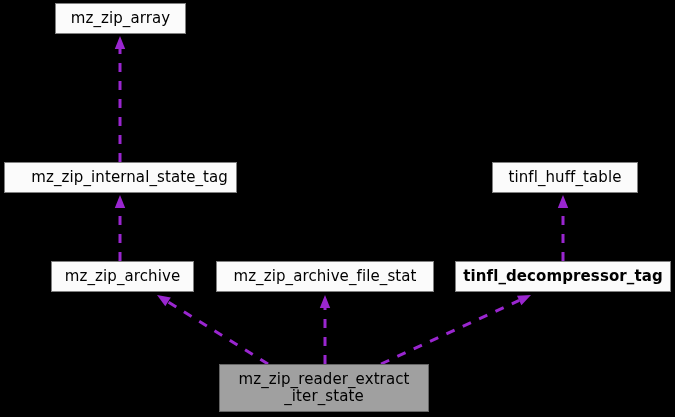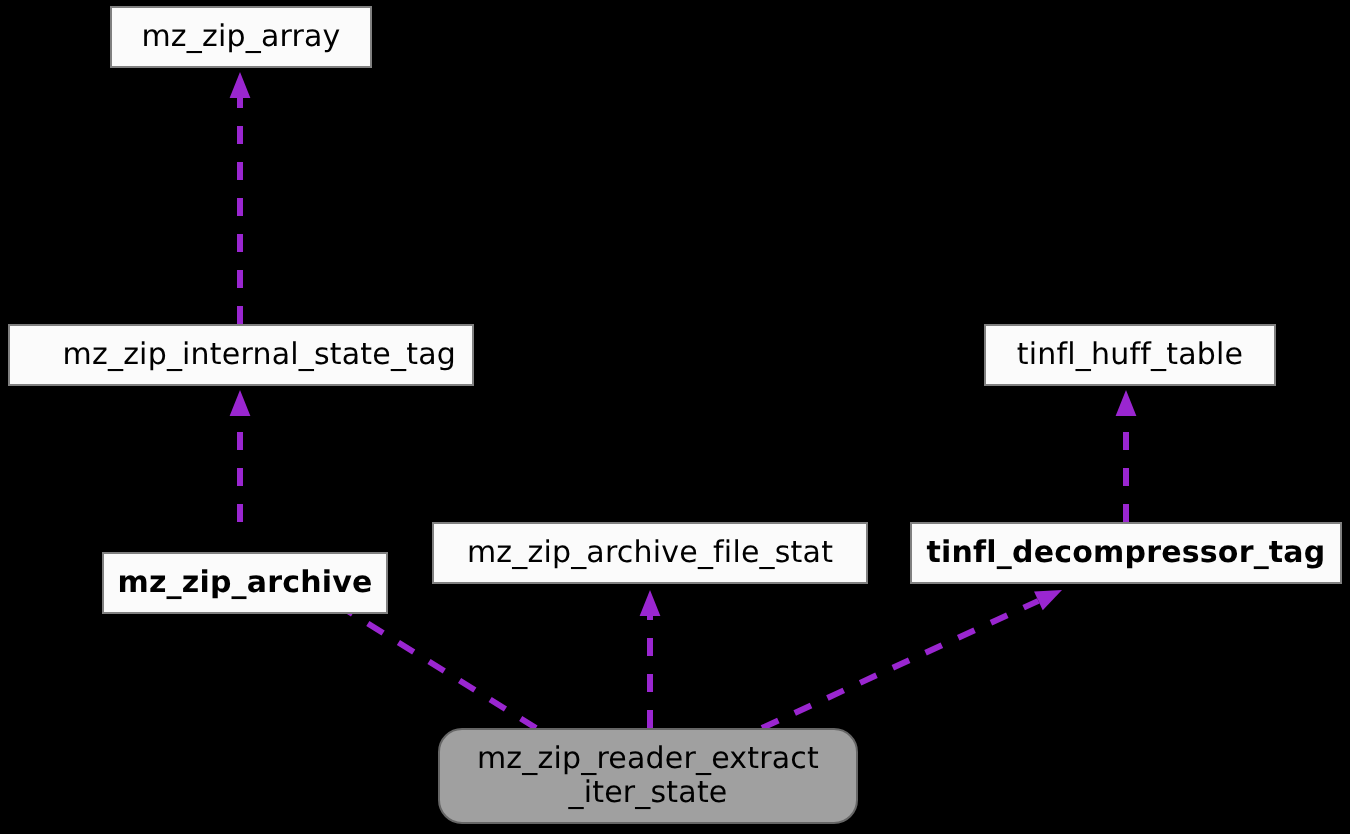--- a/index.html
+++ b/index.html
@@ -75,19 +75,19 @@
       </g>
       <g>
         <line x1="381" y1="364" x2="519.1896241151785" y2="300.43277290701786" stroke="#9a26d0" stroke-width="3" stroke-dasharray="9,9"></line>
         <polygon points="531,295 521.3627332779856,305.1569232609464 517.0165149523714,295.7086225530893" fill="#9a26d0"></polygon>
       </g>
     </svg>
   <div id="node-layer">
       <div class="node" style="left: 55px; top: 3px; width: 131px; height: 31px;"><span class="node-label">mz_zip_array</span></div>
       <div class="node" style="left: 4px; top: 162px; width: 233px; height: 31px; justify-content: flex-end;"><span class="node-label">mz_zip_internal_state_tag</span></div>
       <div class="node" style="left: 492px; top: 162px; width: 146px; height: 31px; text-align: center;"><span class="node-label">tinfl_huff_table</span></div>
-      <div class="node" style="left: 51px; top: 276px; width: 143px; height: 31px; font-weight: bold;"><span class="node-label">mz_zip_archive</span></div>
+      <div class="node" style="left: 51px; top: 261px; width: 143px; height: 31px;"><span class="node-label">mz_zip_archive</span></div>
       <div class="node" style="left: 216px; top: 261px; width: 218px; height: 31px; text-align: right;"><span class="node-label">mz_zip_archive_file_stat</span></div>
       <div class="node" style="left: 455px; top: 261px; width: 216px; height: 31px; font-weight: bold;"><span class="node-label">tinfl_decompressor_tag</span></div>
-      <div class="node highlight" style="left: 219px; top: 364px; width: 210px; height: 48px; border-radius: 12px;"><span class="node-label">mz_zip_reader_extract
+      <div class="node highlight" style="left: 219px; top: 364px; width: 210px; height: 48px;"><span class="node-label">mz_zip_reader_extract
 _iter_state</span></div>
     </div>
 </div>
 
 </body></html>

